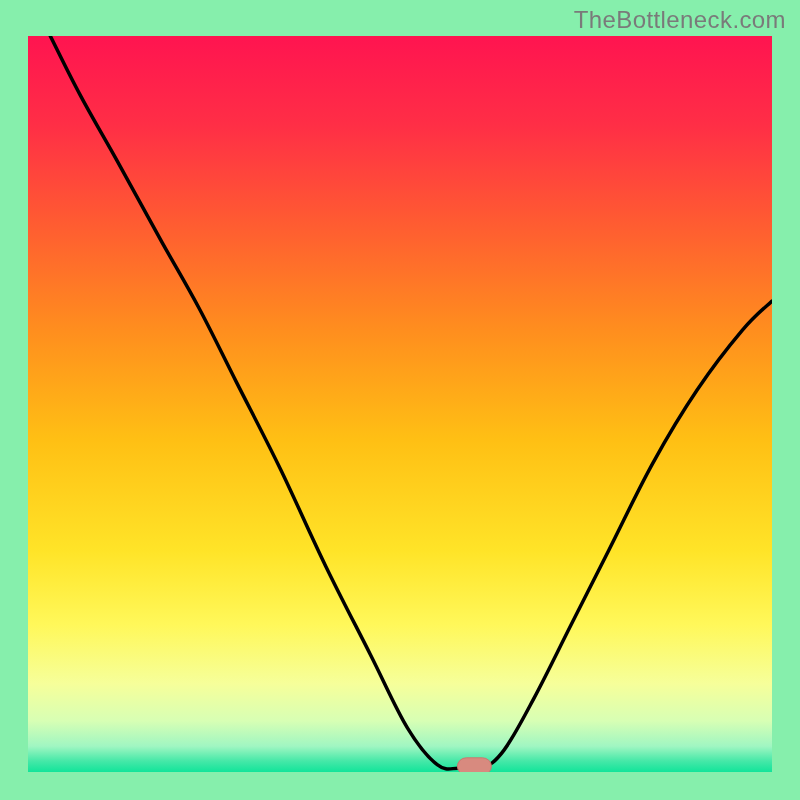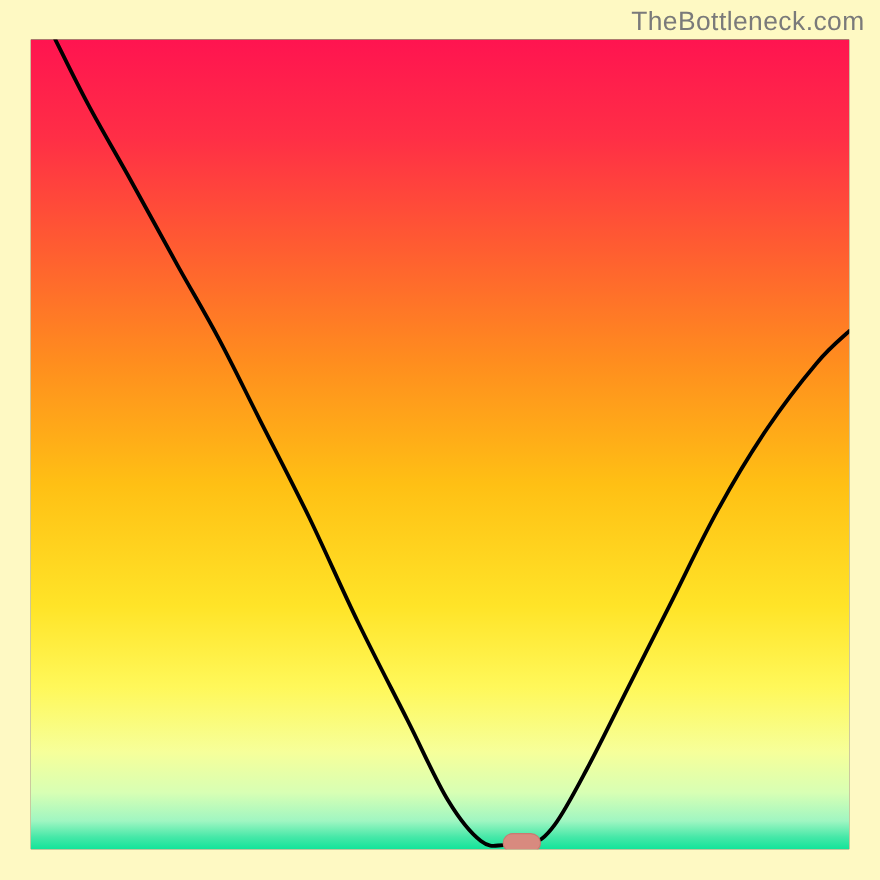--- a/index.html
+++ b/index.html
@@ -6,21 +6,21 @@
     margin: 0;
     padding: 0;
     width: 800px;
     height: 800px;
     background: #000000;
     overflow: hidden;
   }
   .frame {
     position: absolute;
     inset: 0;
-    background: #fef9c3;
+    background: #86efac;
   }
   .watermark {
     position: absolute;
     top: 6px;
     right: 14px;
     font-family: Arial, Helvetica, sans-serif;
     font-size: 24px;
     font-weight: 500;
     color: #7a7a7a;
     letter-spacing: 0.4px;

